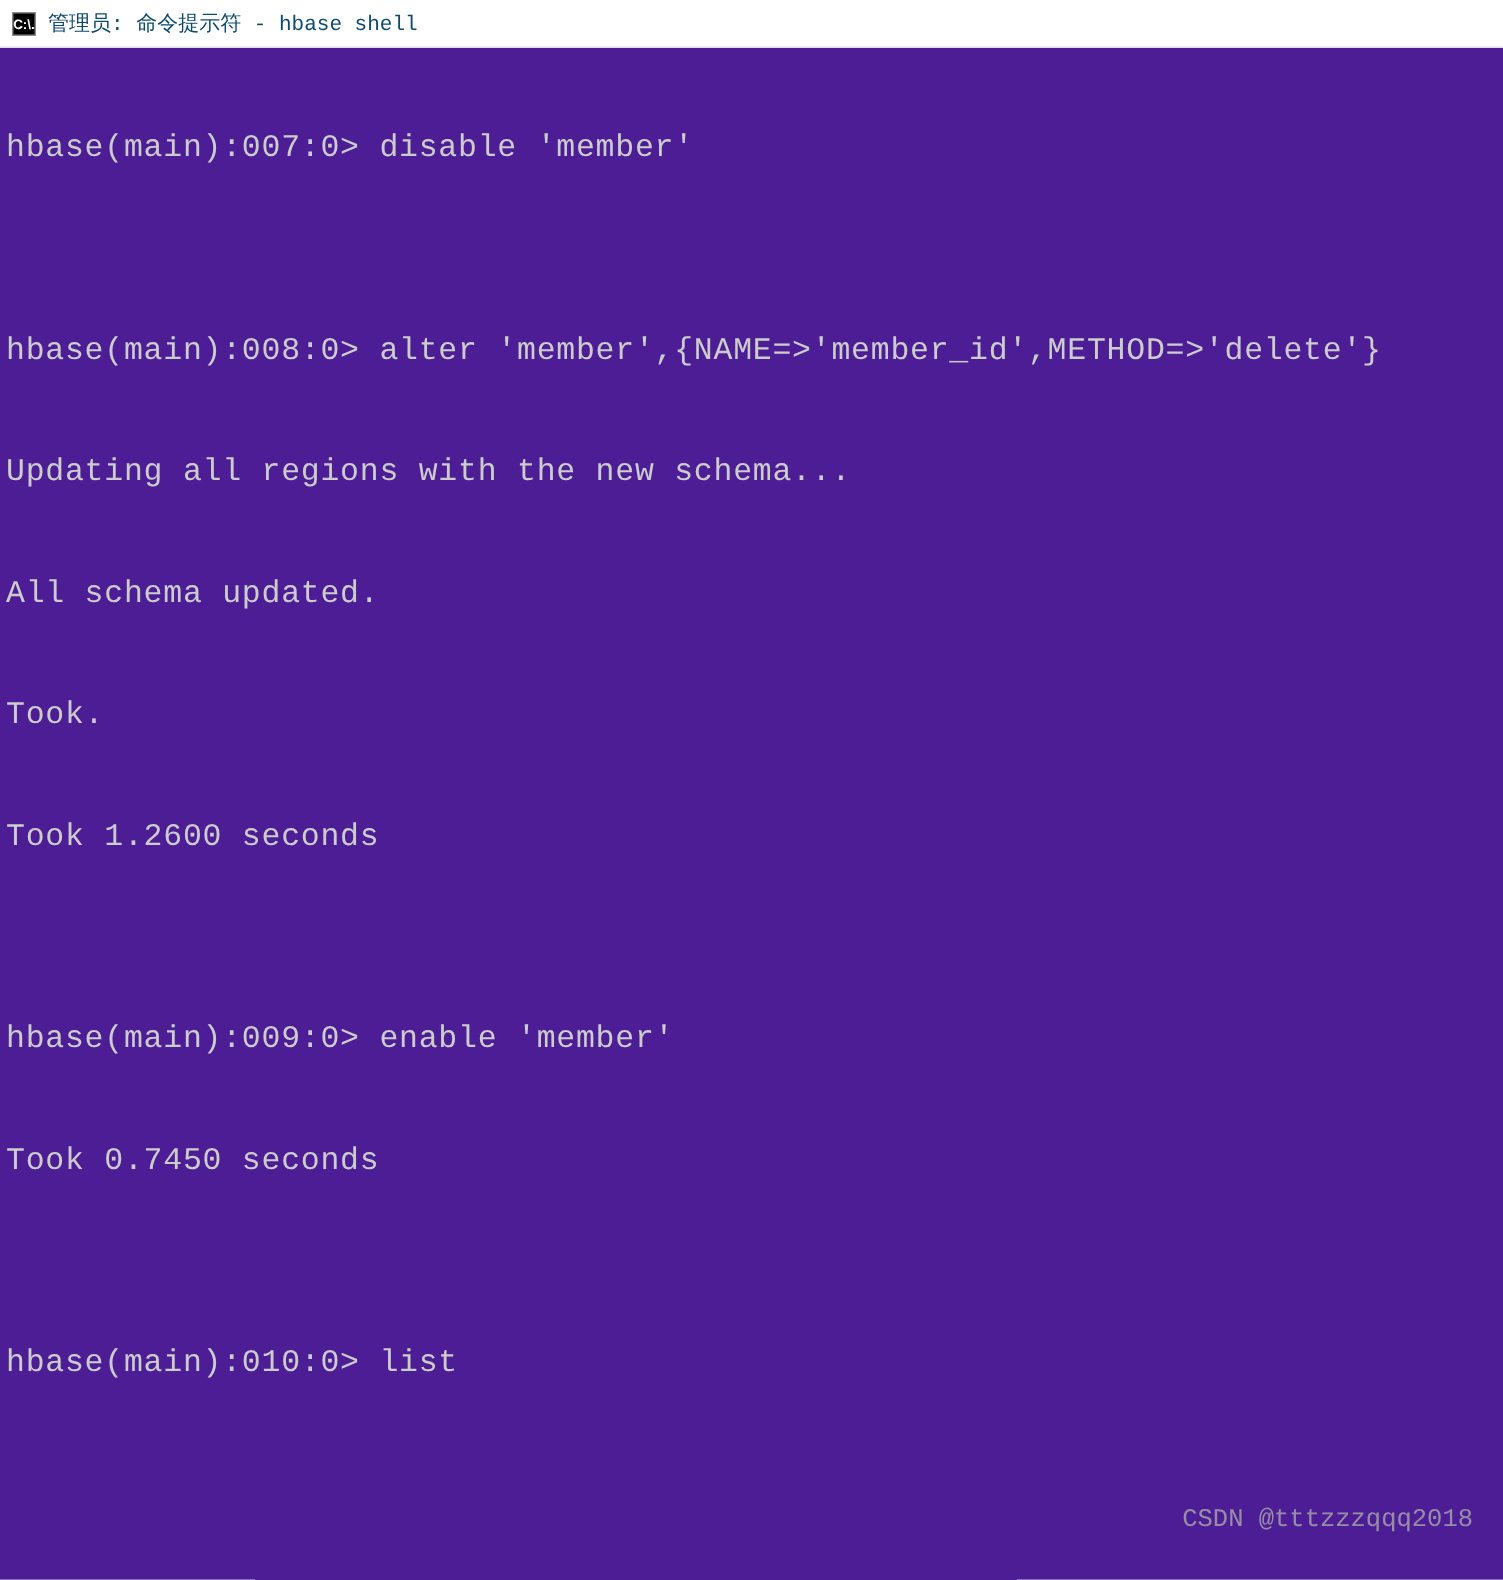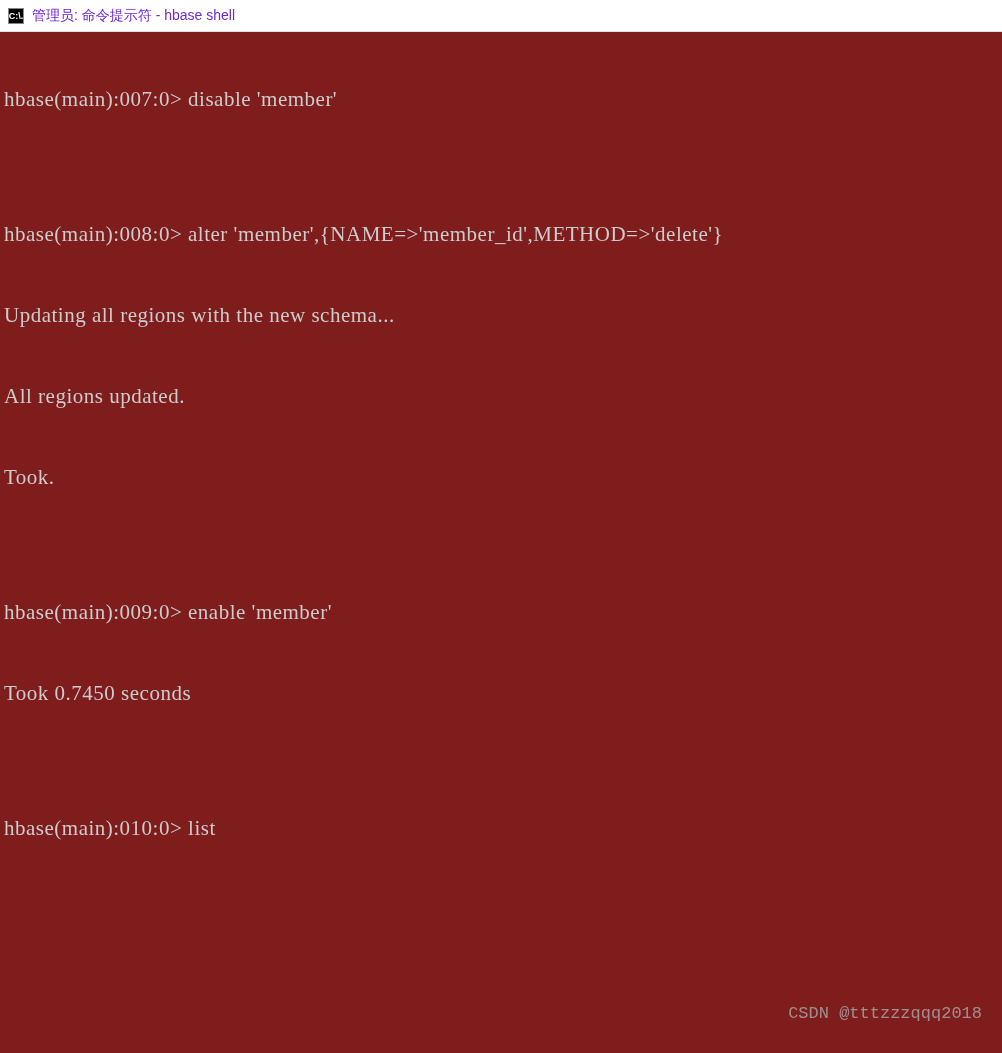--- a/index.html
+++ b/index.html
@@ -37,29 +37,29 @@
       color: #ffffff;
       font-size: 9px;
       font-weight: bold;
       display: flex;
       align-items: center;
       justify-content: center;
       font-family: Arial, sans-serif;
       border: 1px solid #888;
     }
     .titlebar-text {
-      color: #6d28d9;
+      color: #0c4a6e;
       font-size: 14px;
-      font-family: Liberation Sans, sans-serif;
+      font-family: Liberation Mono, monospace;
     }
     .terminal {
       flex: 1;
-      background: #7f1d1d;
+      background: #4c1d95;
       color: #cccccc;
-      font-family: Liberation Serif, serif;
+      font-family: Liberation Mono, monospace;
       font-size: 21px;
       line-height: 27px;
       padding: 0 0 0 4px;
       white-space: pre;
       overflow: hidden;
       letter-spacing: 0.5px;
     }
     .terminal-line {
       white-space: pre;
     }
@@ -79,22 +79,23 @@
 <div class="window">
   <div class="titlebar">
     <div class="titlebar-icon">C:\.</div>
     <div class="titlebar-text">管理员: 命令提示符 - hbase  shell</div>
   </div>
   <div class="terminal">
     <div class="terminal-line">hbase(main):007:0&gt; disable 'member'</div>
     <div class="terminal-line"></div>
     <div class="terminal-line">hbase(main):008:0&gt; alter 'member',{NAME=&gt;'member_id',METHOD=&gt;'delete'}</div>
     <div class="terminal-line">Updating all regions with the new schema...</div>
-    <div class="terminal-line">All regions updated.</div>
+    <div class="terminal-line">All schema updated.</div>
     <div class="terminal-line">Took.</div>
+    <div class="terminal-line">Took 1.2600 seconds</div>
     <div class="terminal-line"></div>
     <div class="terminal-line">hbase(main):009:0&gt; enable 'member'</div>
     <div class="terminal-line">Took 0.7450 seconds</div>
     <div class="terminal-line"></div>
     <div class="terminal-line">hbase(main):010:0&gt; list</div>
     
     <div class="terminal-line"></div>
     
     <div class="terminal-line"></div>
     

